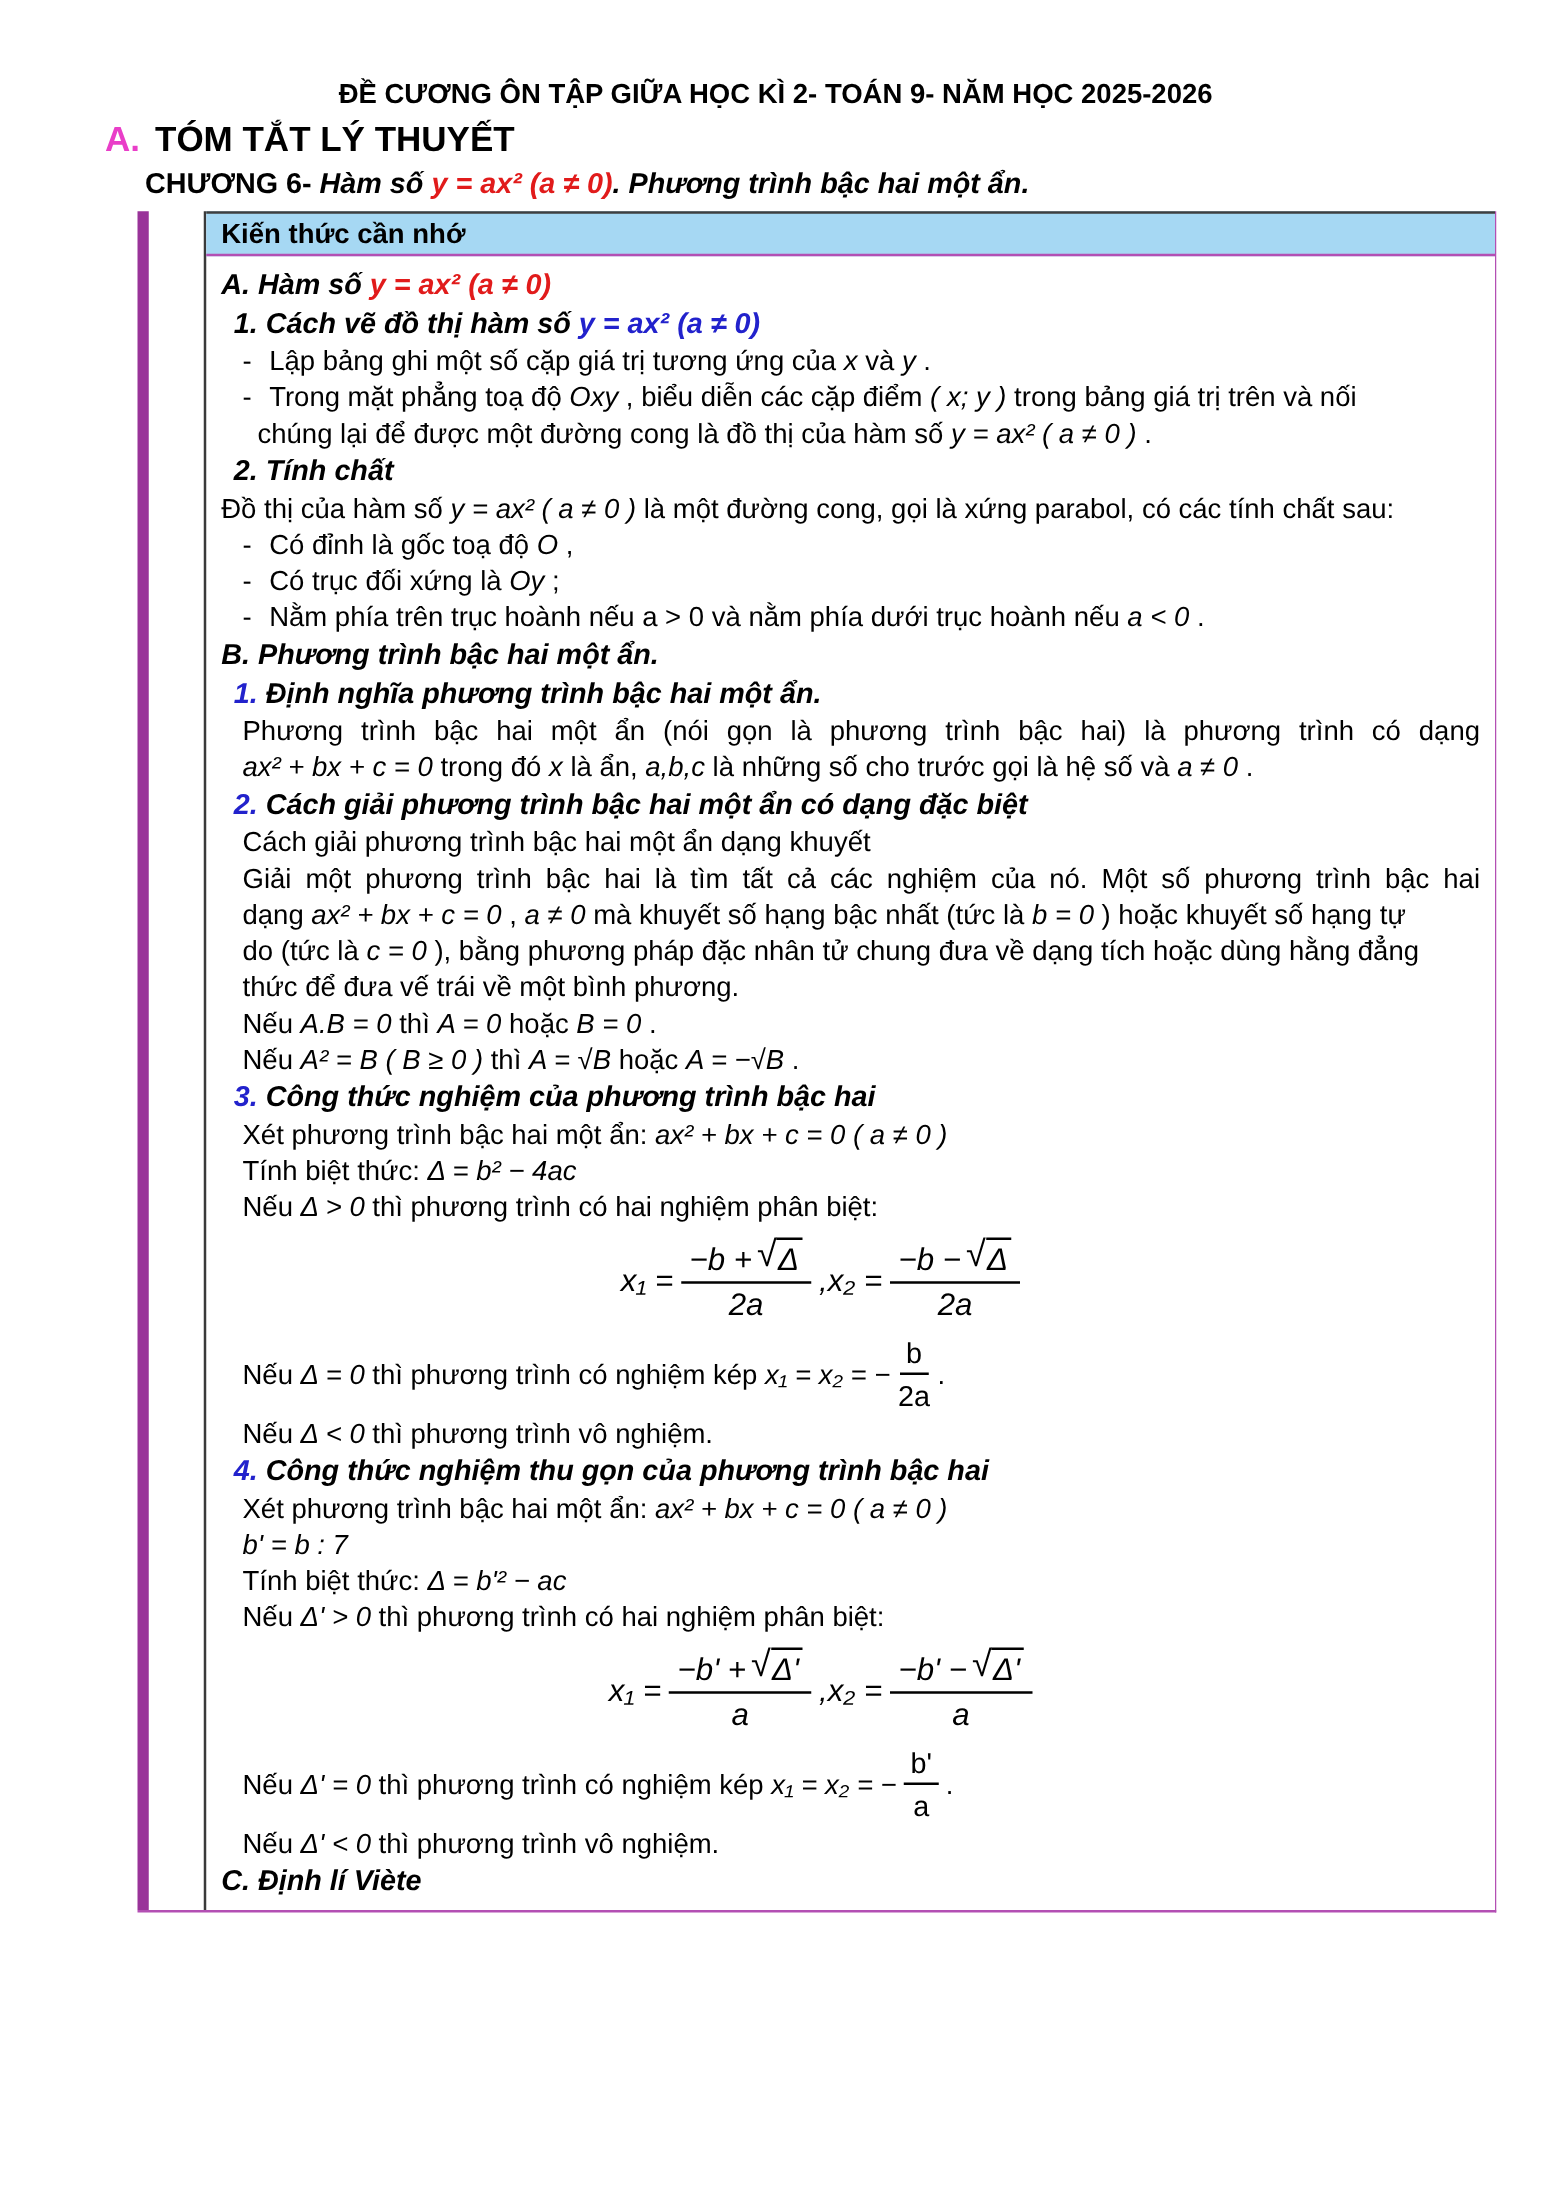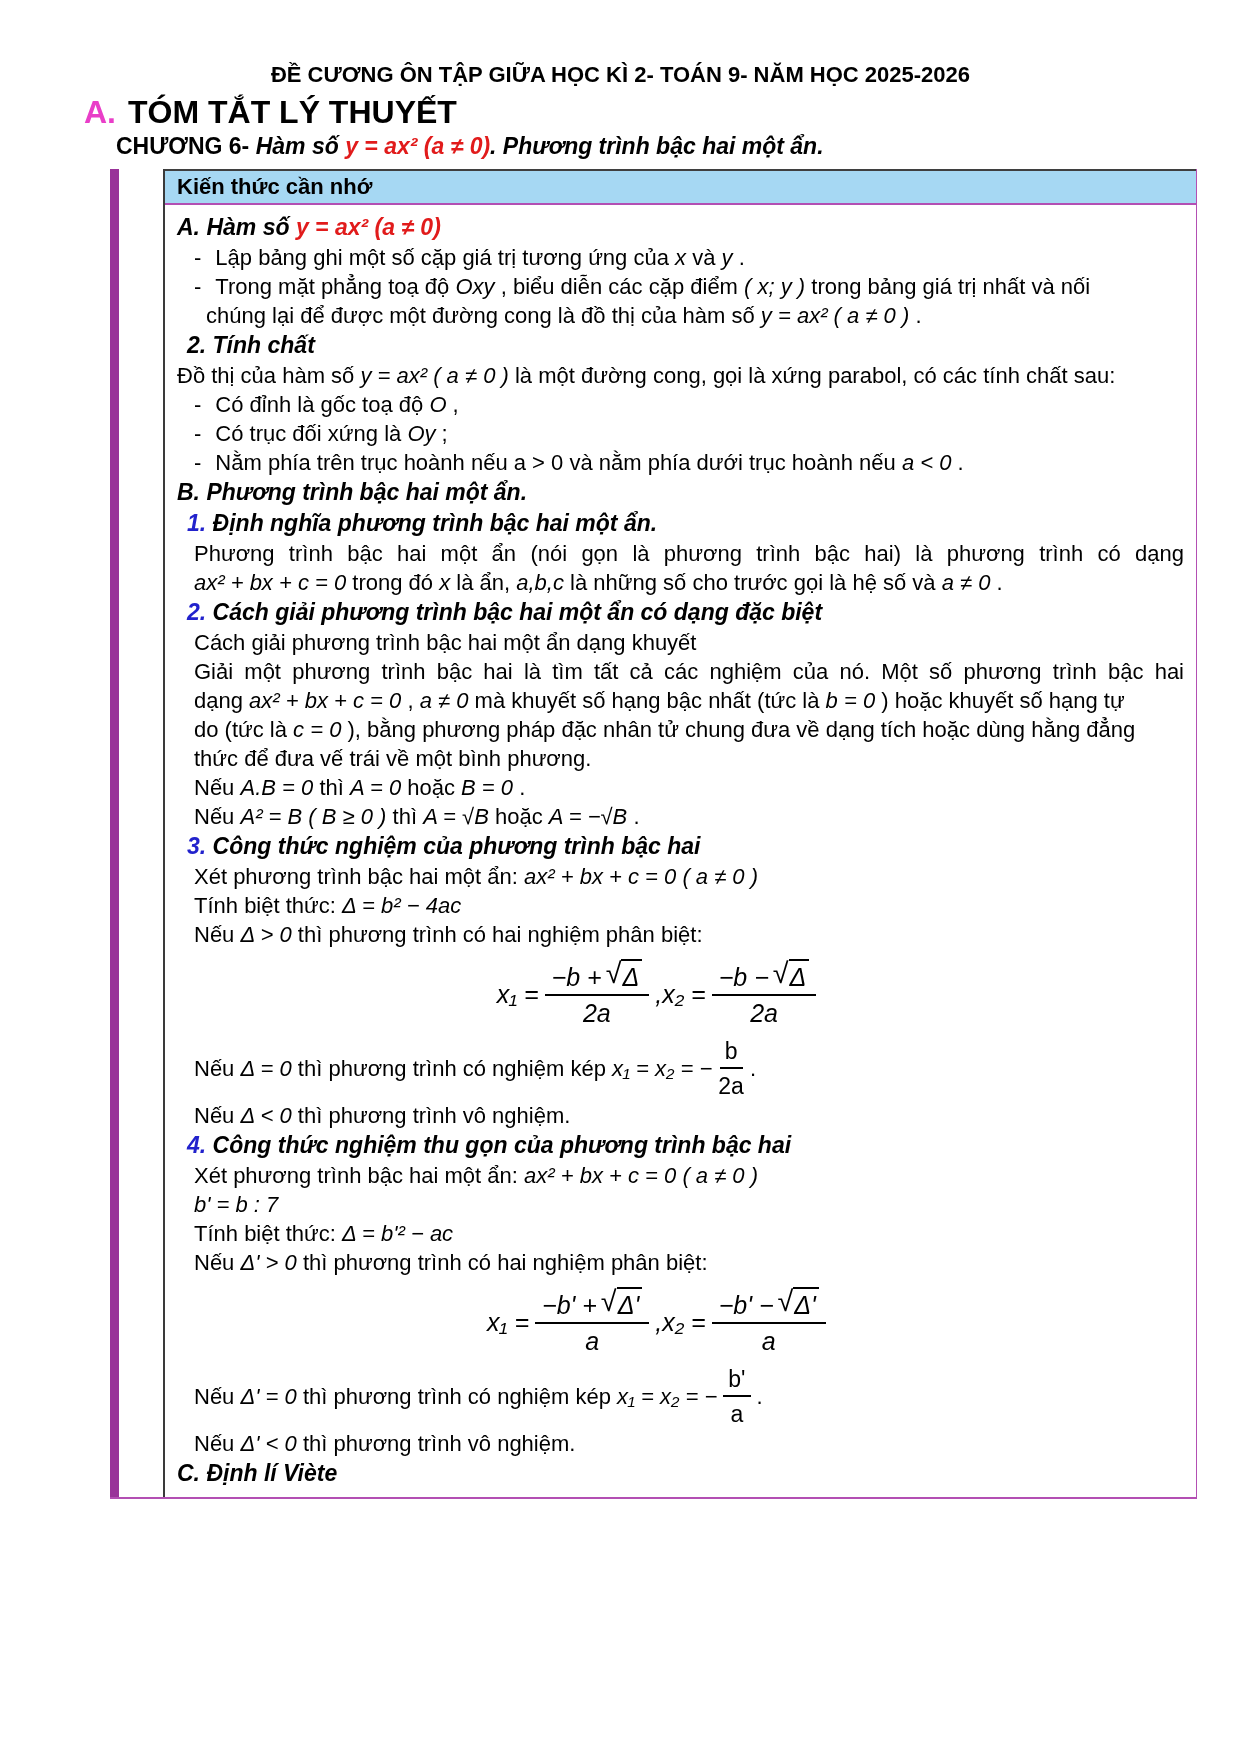--- a/index.html
+++ b/index.html
@@ -1,21 +1,21 @@
 <!DOCTYPE html>
 <html lang="vi" style="--accent_magenta: #e93ec8; --formula_red: #e11b1b; --formula_blue: #2222cc; --box_bar_purple: #993399; --box_border_purple: #b34fb3; --header_bg_blue: #a6d8f3; --header_top_border: #3f3f3f;"><head>
 <meta charset="utf-8">
 <style>
   html,body{margin:0;padding:0;background:#ffffff;}
   .page{
     position:relative;width:1241px;height:1755px;background:#fff;
     font-family:Liberation Sans, sans-serif;color:#000;overflow:hidden;
   }
   .doc-title{padding-top:62px;text-align:center;font-weight:bold;font-size:22px;line-height:26px;}
-  .section-head{margin:10px 0 0 84px;font-size:32px;font-weight:bold;line-height:28px;}
+  .section-head{margin:10px 0 0 84px;font-size:28px;font-weight:bold;line-height:28px;}
   .sec-label{color:var(--accent_magenta,#e93ec8);margin-right:12px;}
   .chapter{margin:5px 0 8px 116px;font-size:23px;line-height:30px;}
 
   
   .kbox{position:relative;margin-left:110px;width:1046px;
         border-right:1px solid var(--box_border_purple,#b34fb3);
         border-bottom:2px solid var(--box_border_purple,#b34fb3);padding-left:40px;}
   .kbox-bar{position:absolute;left:0;top:0;bottom:0;width:9px;background:var(--box_bar_purple,#993399);}
   .kbox-inner{margin-left:13px;border-left:2px solid #3a3a3a;}
   .kbox-header{background:var(--header_bg_blue,#a6d8f3);
@@ -71,28 +71,29 @@
 
   <div class="chapter"><span class="seg-b">CHƯƠNG 6- </span><span class="seg-bi">Hàm số </span><span class="seg-red">y = ax² (a ≠ 0)</span><span class="seg-bi">. Phương trình bậc hai một ẩn.</span></div>
 
   <div class="kbox">
     <div class="kbox-bar"></div>
     <div class="kbox-inner">
       <div class="kbox-header">Kiến thức cần nhớ</div>
       <div class="kbox-content">
 
         <div class="line hline ml0"><span class="seg-bi">A. Hàm số </span><span class="seg-red">y = ax² (a ≠ 0)</span></div>
+        <div class="line hline mlnum"><span class="seg-bi">1. Cách vẽ đồ thị hàm số </span><span class="seg-blue">y = ax² (a ≠ 0)</span></div>
 
         <div class="line bullet">
           <span class="dash">-</span>
           <span class="bt"><span class="seg-t">Lập bảng ghi một số cặp giá trị tương ứng của </span><span class="seg-m">x</span><span class="seg-t"> và </span><span class="seg-m">y</span><span class="seg-t"> .</span></span>
         </div>
         <div class="line bullet">
           <span class="dash">-</span>
-          <span class="bt"><span class="seg-t">Trong mặt phẳng toạ độ </span><span class="seg-m">Oxy</span><span class="seg-t"> , biểu diễn các cặp điểm </span><span class="seg-m">( x; y )</span><span class="seg-t"> trong bảng giá trị nhất và nối</span></span>
+          <span class="bt"><span class="seg-t">Trong mặt phẳng toạ độ </span><span class="seg-m">Oxy</span><span class="seg-t"> , biểu diễn các cặp điểm </span><span class="seg-m">( x; y )</span><span class="seg-t"> trong bảng giá trị trên và nối</span></span>
         </div>
         <div class="line mlcont"><span class="seg-t">chúng lại để được một đường cong là đồ thị của hàm số </span><span class="seg-m">y = ax² ( a ≠ 0 )</span><span class="seg-t"> .</span></div>
 
         <div class="line hline mlnum"><span class="seg-bi">2. Tính chất</span></div>
         <div class="line ml0"><span class="seg-t">Đồ thị của hàm số </span><span class="seg-m">y = ax² ( a ≠ 0 )</span><span class="seg-t"> là một đường cong, gọi là xứng parabol, có các tính chất sau:</span></div>
 
         <div class="line bullet">
           <span class="dash">-</span>
           <span class="bt"><span class="seg-t">Có đỉnh là gốc toạ độ </span><span class="seg-m">O</span><span class="seg-t"> ,</span></span>
         </div>

